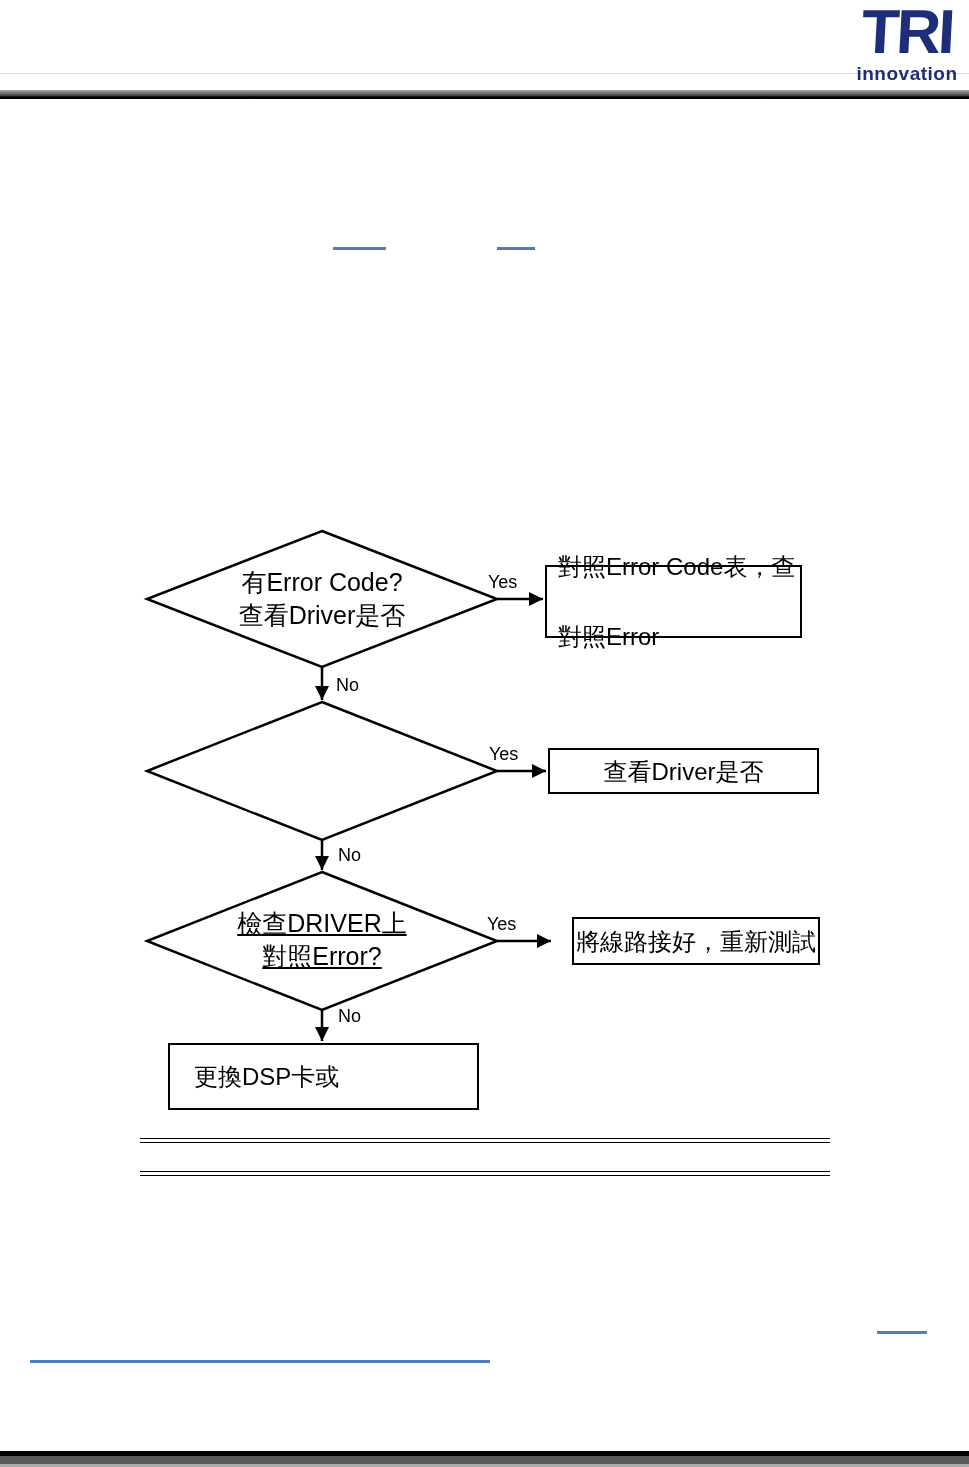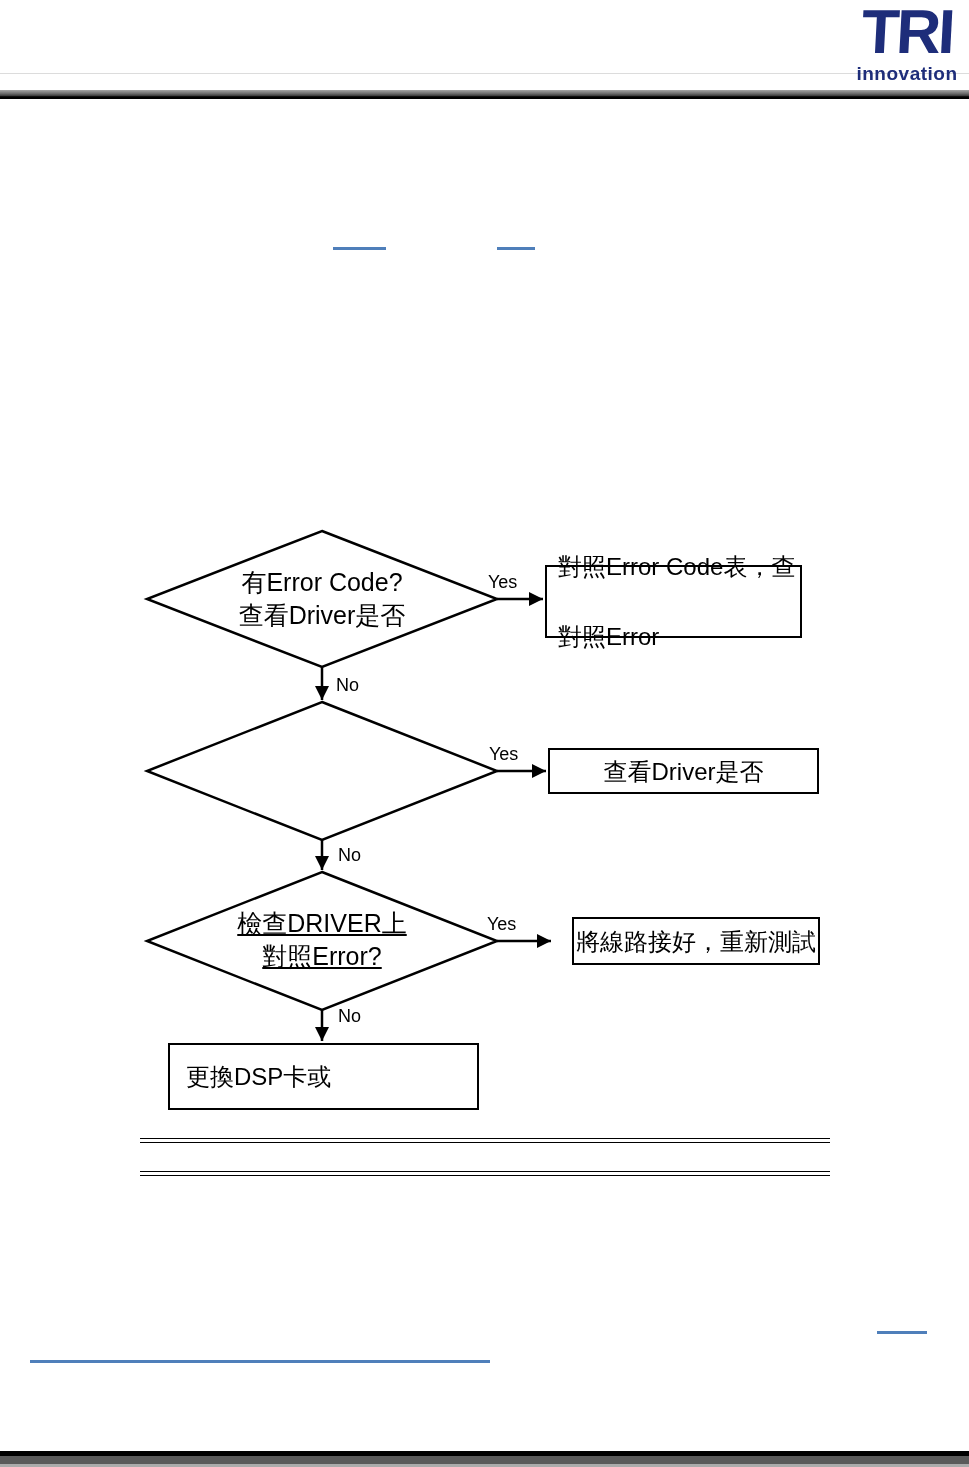--- a/index.html
+++ b/index.html
@@ -54,21 +54,21 @@
     display:flex;flex-direction:column;justify-content:center;
   }
   .ab-1{left:545px;top:565px;width:257px;height:73px;padding-left:11px;gap:39px;}
   .ab-2{left:548px;top:748px;width:271px;height:46px;align-items:center;}
   .ab-3{left:553px;top:917px;width:248px;height:48px;align-items:center;margin-left:19px;}
   .terminal-box{
     left:168px;top:1043px;width:311px;height:67px;
     border:2.5px solid #000;box-sizing:border-box;
     font-size:24px;line-height:29px;
     display:flex;flex-direction:column;justify-content:center;
-    padding-left:16px;
+    padding-left:24px;
   }
 
   .branch-label{font-size:18px;line-height:22px;text-align:right;}
   .yes-1{left:488px;top:571px;}
   .no-1{left:336px;top:674px;}
   .yes-2{left:489px;top:743px;}
   .no-2{left:338px;top:844px;}
   .yes-3{left:487px;top:913px;}
   .no-3{left:338px;top:1005px;}
 

